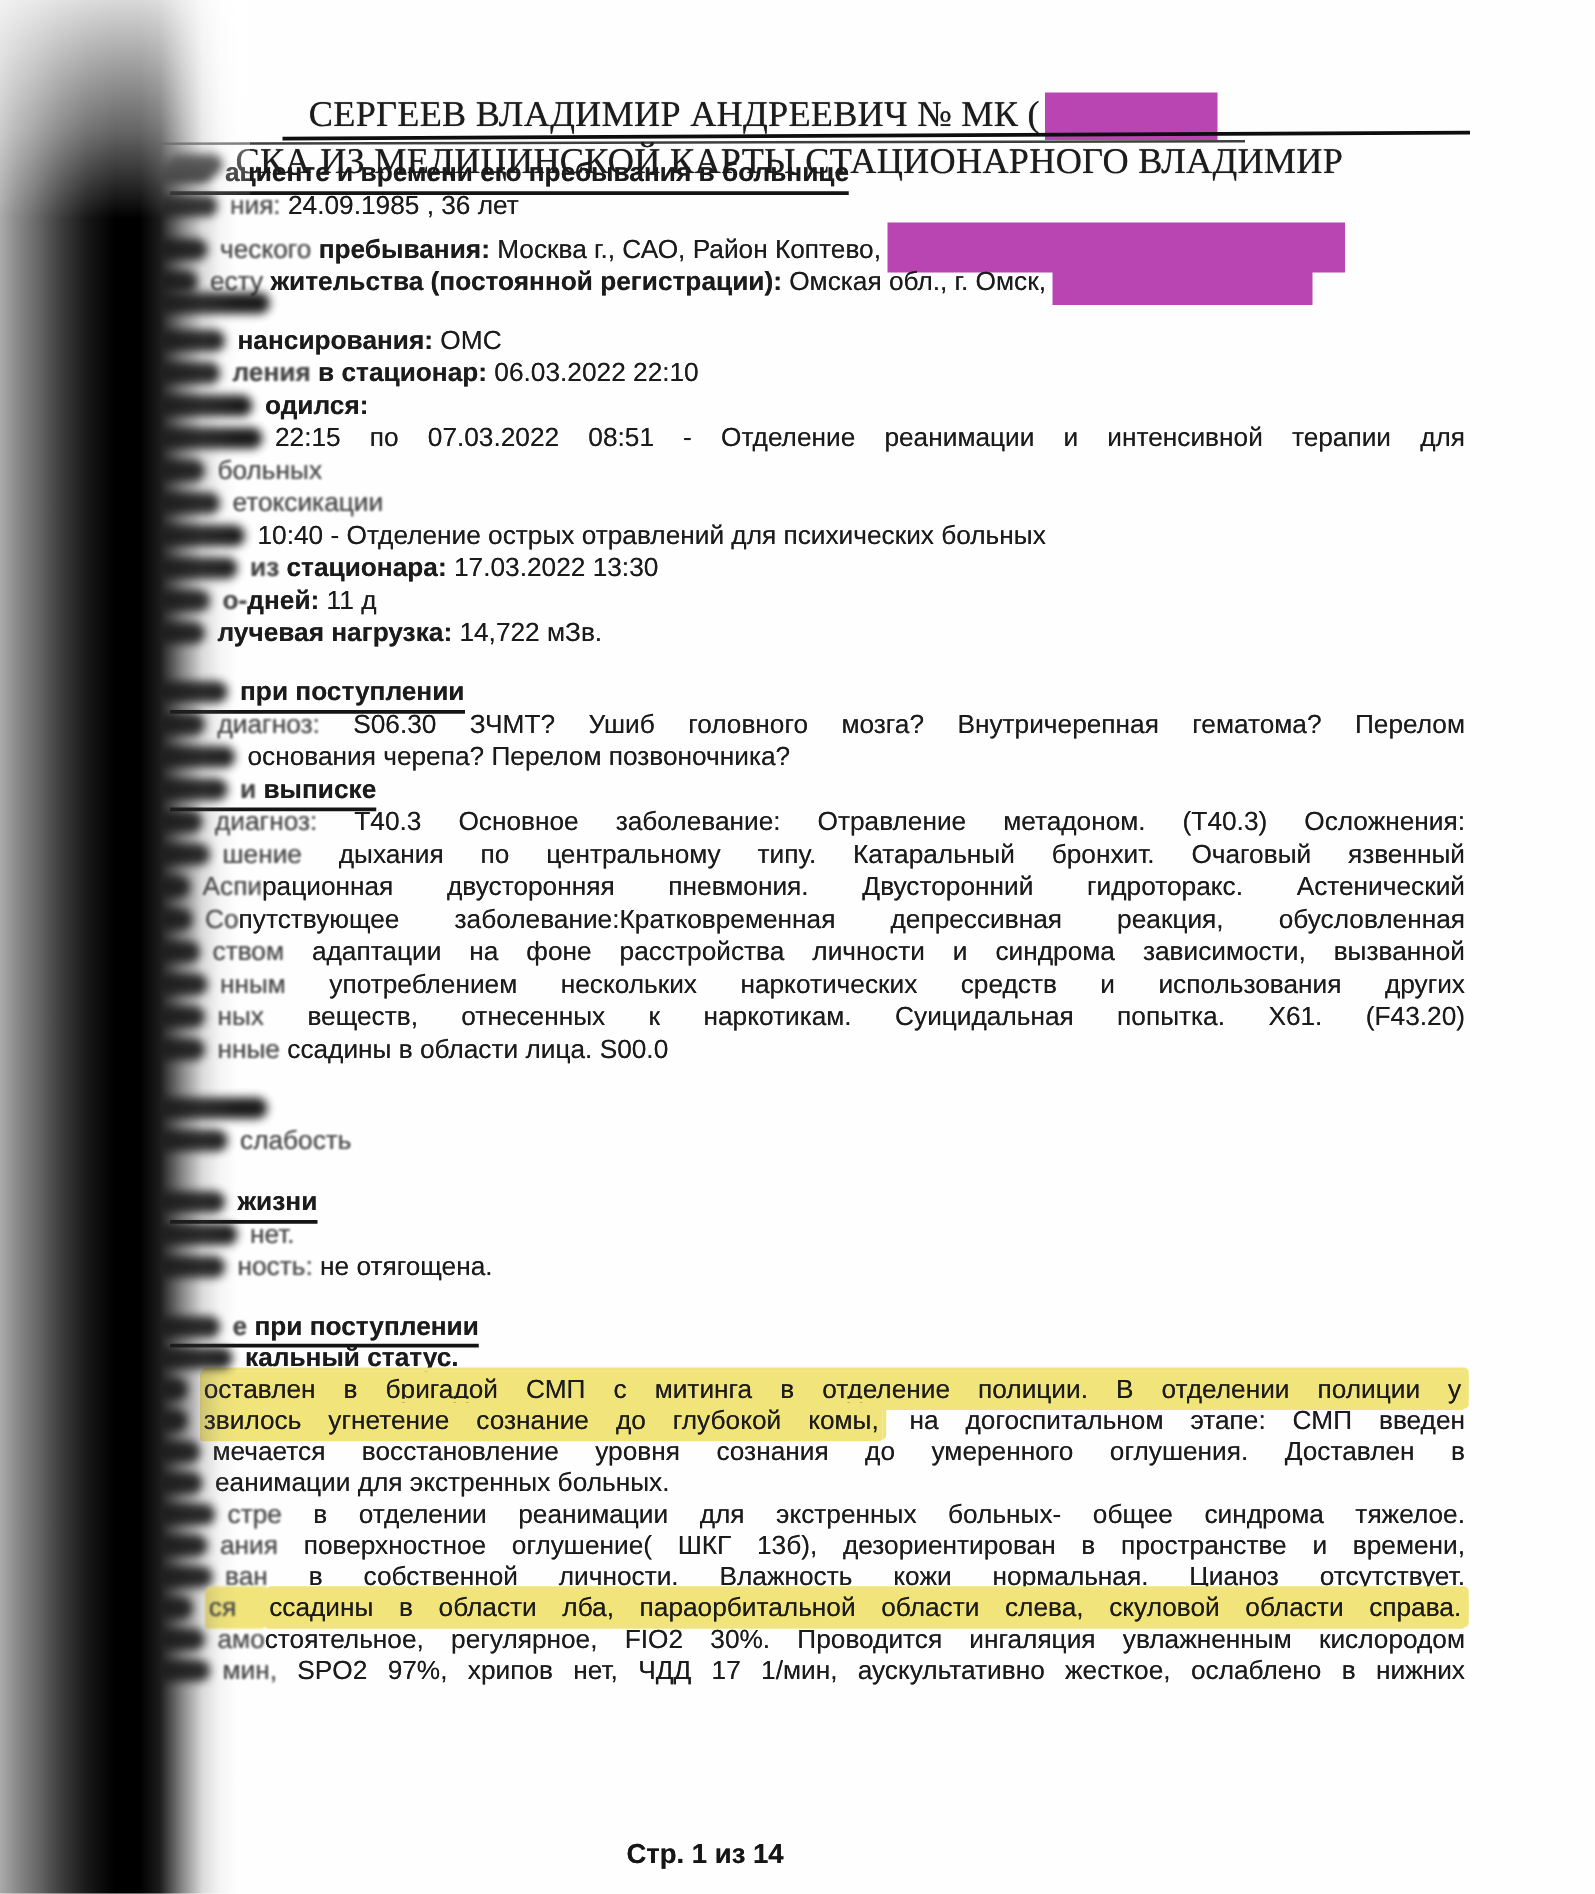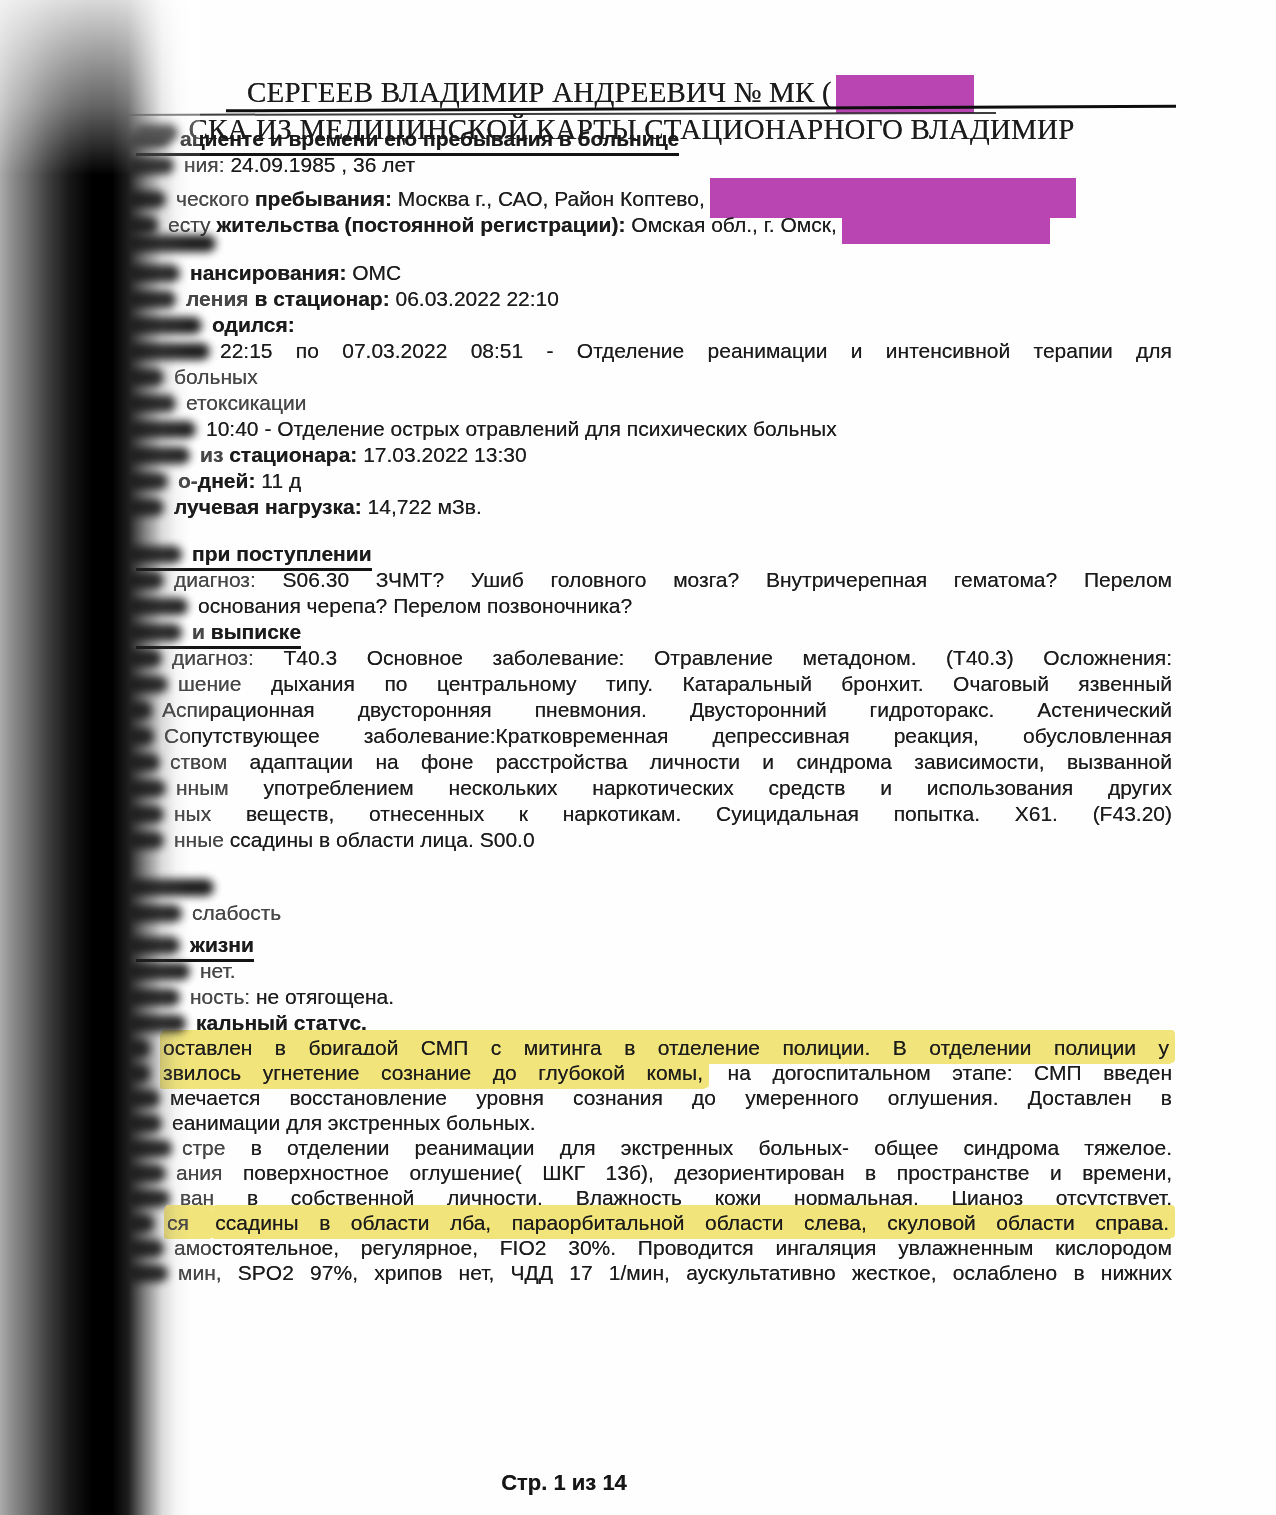--- a/index.html
+++ b/index.html
@@ -95,23 +95,24 @@
       <div class="line j"><span class="blob" style="width: 38px;"></span><span class="d ">диагноз:</span><span class=""> Т40.3 Основное заболевание: Отравление метадоном. (Т40.3)  Осложнения:</span></div>
       <div class="line j"><span class="blob" style="width: 44px;"></span><span class="d ">шение</span><span class=""> дыхания по центральному типу. Катаральный бронхит. Очаговый язвенный</span></div>
       <div class="line j"><span class="blob" style="width: 28px;"></span><span class="d ">Аспи</span><span class="">рационная двусторонняя пневмония. Двусторонний гидроторакс.  Астенический</span></div>
       <div class="line j"><span class="blob" style="width: 30px;"></span><span class="d ">Со</span><span class="">путствующее заболевание:Кратковременная депрессивная реакция, обусловленная</span></div>
       <div class="line j"><span class="blob" style="width: 36px;"></span><span class="d ">ством</span><span class=""> адаптации на фоне расстройства личности и синдрома зависимости, вызванной</span></div>
       <div class="line j"><span class="blob" style="width: 42px;"></span><span class="d ">нным</span><span class=""> употреблением нескольких наркотических средств и использования других</span></div>
       <div class="line j"><span class="blob" style="width: 40px;"></span><span class="d ">ных</span><span class=""> веществ, отнесенных к наркотикам. Суицидальная попытка. Х61. (F43.20)</span></div>
       <div class="line"><span class="blob" style="width: 40px;"></span><span class="d ">нные</span><span class=""> ссадины в области лица. S00.0</span></div>
       <div class="line" style="margin-top: 21px;"><span class="blob" style="width: 90px;"></span></div>
       <div class="line"><span class="blob" style="width: 58px;"></span><span class="d ">слабость</span></div>
-      <div class="line" style="margin-top: 6px;"><span class="hw"><span class="blob" style="width: 56px;"></span><span class="b ">жизни</span></span></div>
+      <div class="line" style="margin-top: 23px;"><span class="hw"><span class="blob" style="width: 56px;"></span><span class="b ">жизни</span></span></div>
       <div class="line"><span class="blob" style="width: 66px;"></span><span class="d ">нет.</span></div>
       <div class="line"><span class="blob" style="width: 56px;"></span><span class="d ">ность:</span><span class=""> не отягощена.</span></div>
+      <div class="line tight" style="margin-top: 22px;"><span class="hw"><span class="blob" style="width: 52px;"></span><span class="b d ">е </span><span class="b ">при поступлении</span></span></div>
       <div class="line tight"><span class="blob" style="width: 62px;"></span><span class="b ">кальный статус.</span></div>
       <div class="line j tight"><span class="blob" style="width: 26px;"></span><span class="hl ">оставлен в бригадой СМП с митинга в отделение полиции. В отделении полиции  у</span></div>
       <div class="line j tight"><span class="blob" style="width: 26px;"></span><span class="hl ">звилось угнетение сознание до глубокой комы,</span><span class=""> на догоспитальном этапе: СМП введен</span></div>
       <div class="line j tight"><span class="blob" style="width: 36px;"></span><span class="">мечается восстановление уровня сознания до умеренного оглушения. Доставлен в</span></div>
       <div class="line tight"><span class="blob" style="width: 38px;"></span><span class="">еанимации для экстренных больных.</span></div>
       <div class="line j tight"><span class="blob" style="width: 48px;"></span><span class="d ">стре</span><span class=""> в отделении реанимации для экстренных больных- общее синдрома тяжелое.</span></div>
       <div class="line j tight"><span class="blob" style="width: 42px;"></span><span class="d ">ания</span><span class=""> поверхностное оглушение( ШКГ 13б), дезориентирован в пространстве и времени,</span></div>
       <div class="line j tight"><span class="blob" style="width: 46px;"></span><span class="d ">ван</span><span class=""> в собственной личности. Влажность кожи нормальная. Цианоз отсутствует.</span></div>
       <div class="line j tight"><span class="blob" style="width: 30px;"></span><span class="d hl ">ся </span><span class="hl ">ссадины в области лба, параорбитальной области слева, скуловой области справа.</span></div>
       <div class="line j tight"><span class="blob" style="width: 40px;"></span><span class="d ">амо</span><span class="">стоятельное, регулярное, FIO2 30%. Проводится ингаляция увлажненным кислородом</span></div>

